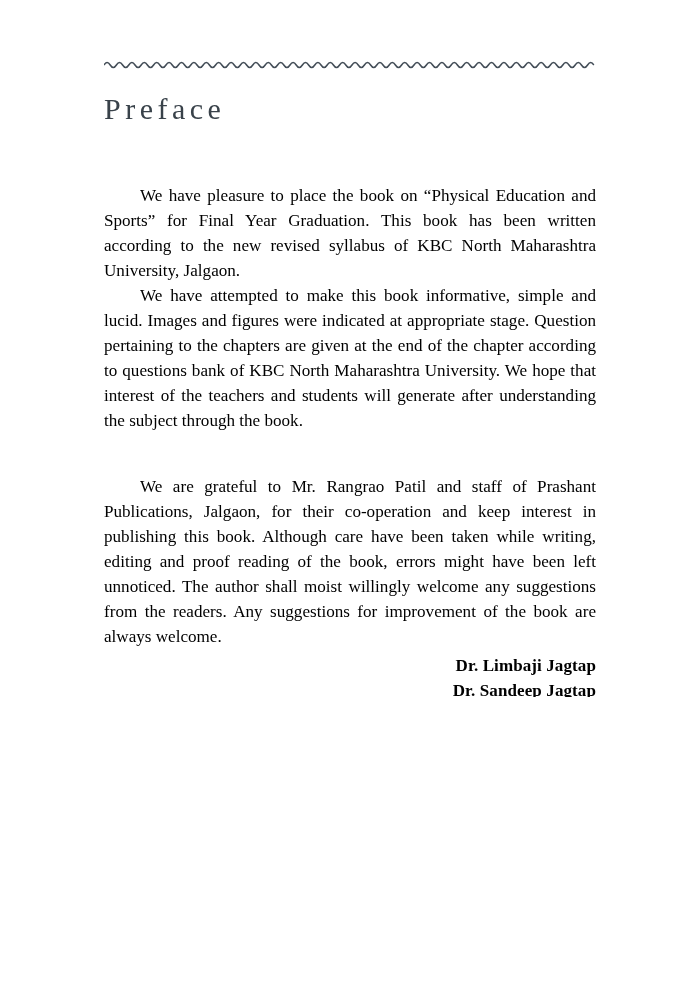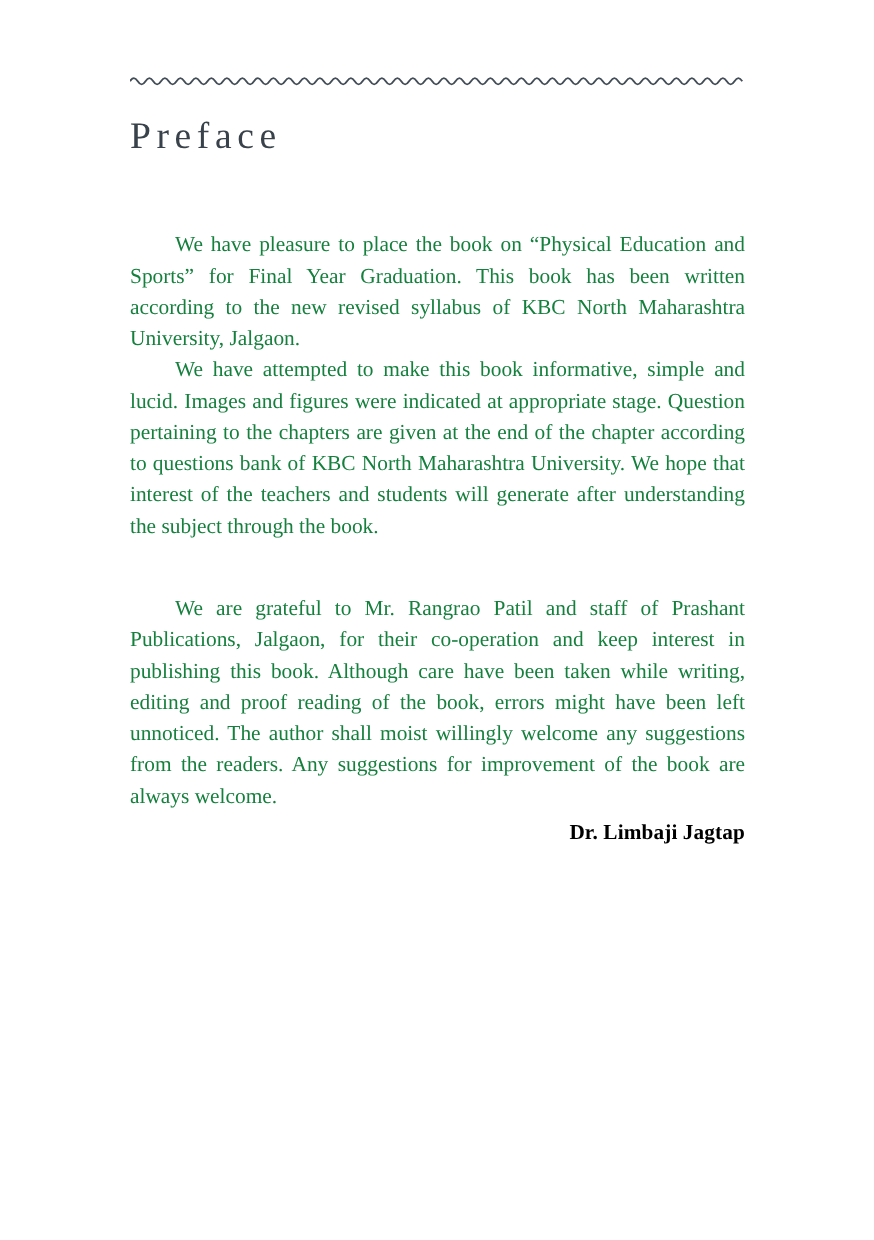--- a/index.html
+++ b/index.html
@@ -50,21 +50,21 @@
     width: 492px;
   }
 
   .para {
     margin: 0;
     text-indent: 36px;
     text-align: justify;
     text-justify: inter-word;
     font-size: 17.1px;
     line-height: 25px;
-    color: #15803d;
+    color: #000000;
     hyphens: none;
   }
 
   .para:last-of-type {
     margin-bottom: 0;
     margin-top: 41px;
   }
 
   
   .signatures {
@@ -116,19 +116,20 @@
   <div class="body-block">
 
     <p class="para">We have pleasure to place the book on “Physical Education and Sports” for Final Year Graduation. This book has been written according to the new revised syllabus of KBC North Maharashtra University, Jalgaon.</p>
 
     <p class="para">We have attempted to make this book informative, simple and lucid. Images and figures were indicated at appropriate stage. Question pertaining to the chapters are given at the end of the chapter according to questions bank of KBC North Maharashtra University. We hope that interest of the teachers and students will generate after understanding the subject through the book.</p>
 
     <p class="para">We are grateful to Mr. Rangrao Patil and staff of Prashant Publications, Jalgaon, for their co-operation and keep interest in publishing this book. Although care have been taken while writing, editing and proof reading of the book, errors might have been left unnoticed. The author shall moist willingly welcome any suggestions from the readers. Any suggestions for improvement of the book are always welcome.</p>
 
     <div class="signatures">
       <p class="signature-line">Dr. Limbaji Jagtap</p>
+      <p class="signature-line">Dr. Sandeep Jagtap</p>
     </div>
 
   </div>
 
   <div class="folio">III</div>
 
 </div>
 
 </body></html>

